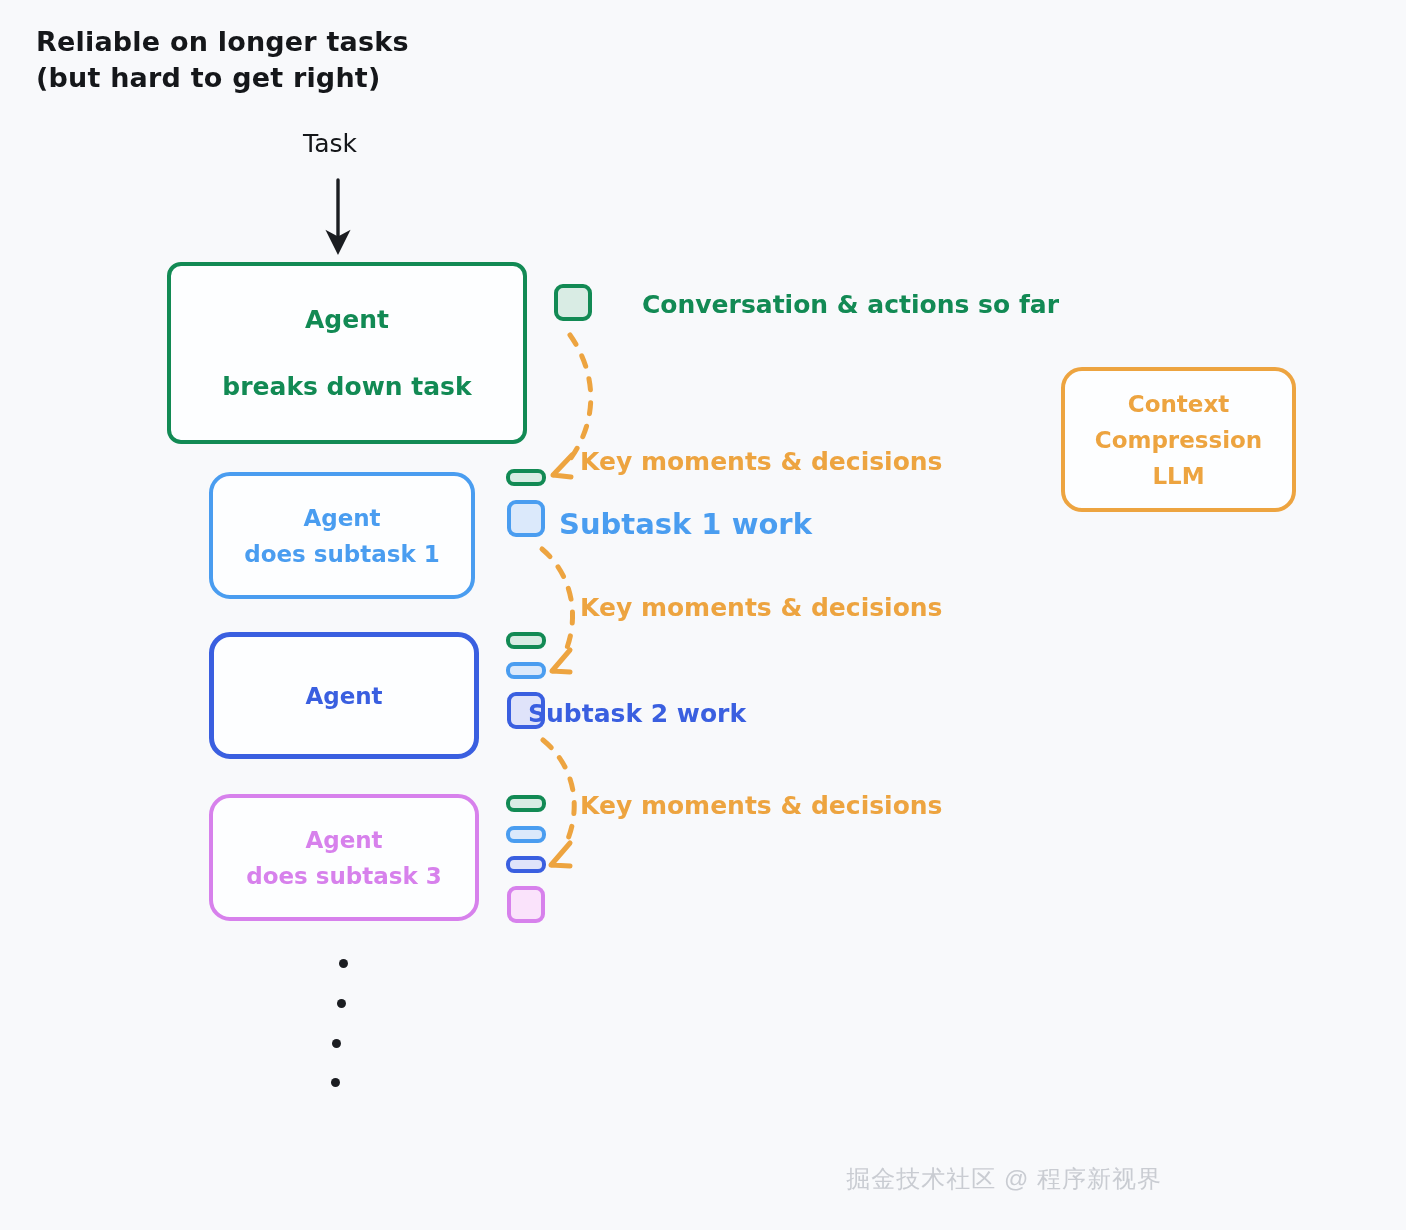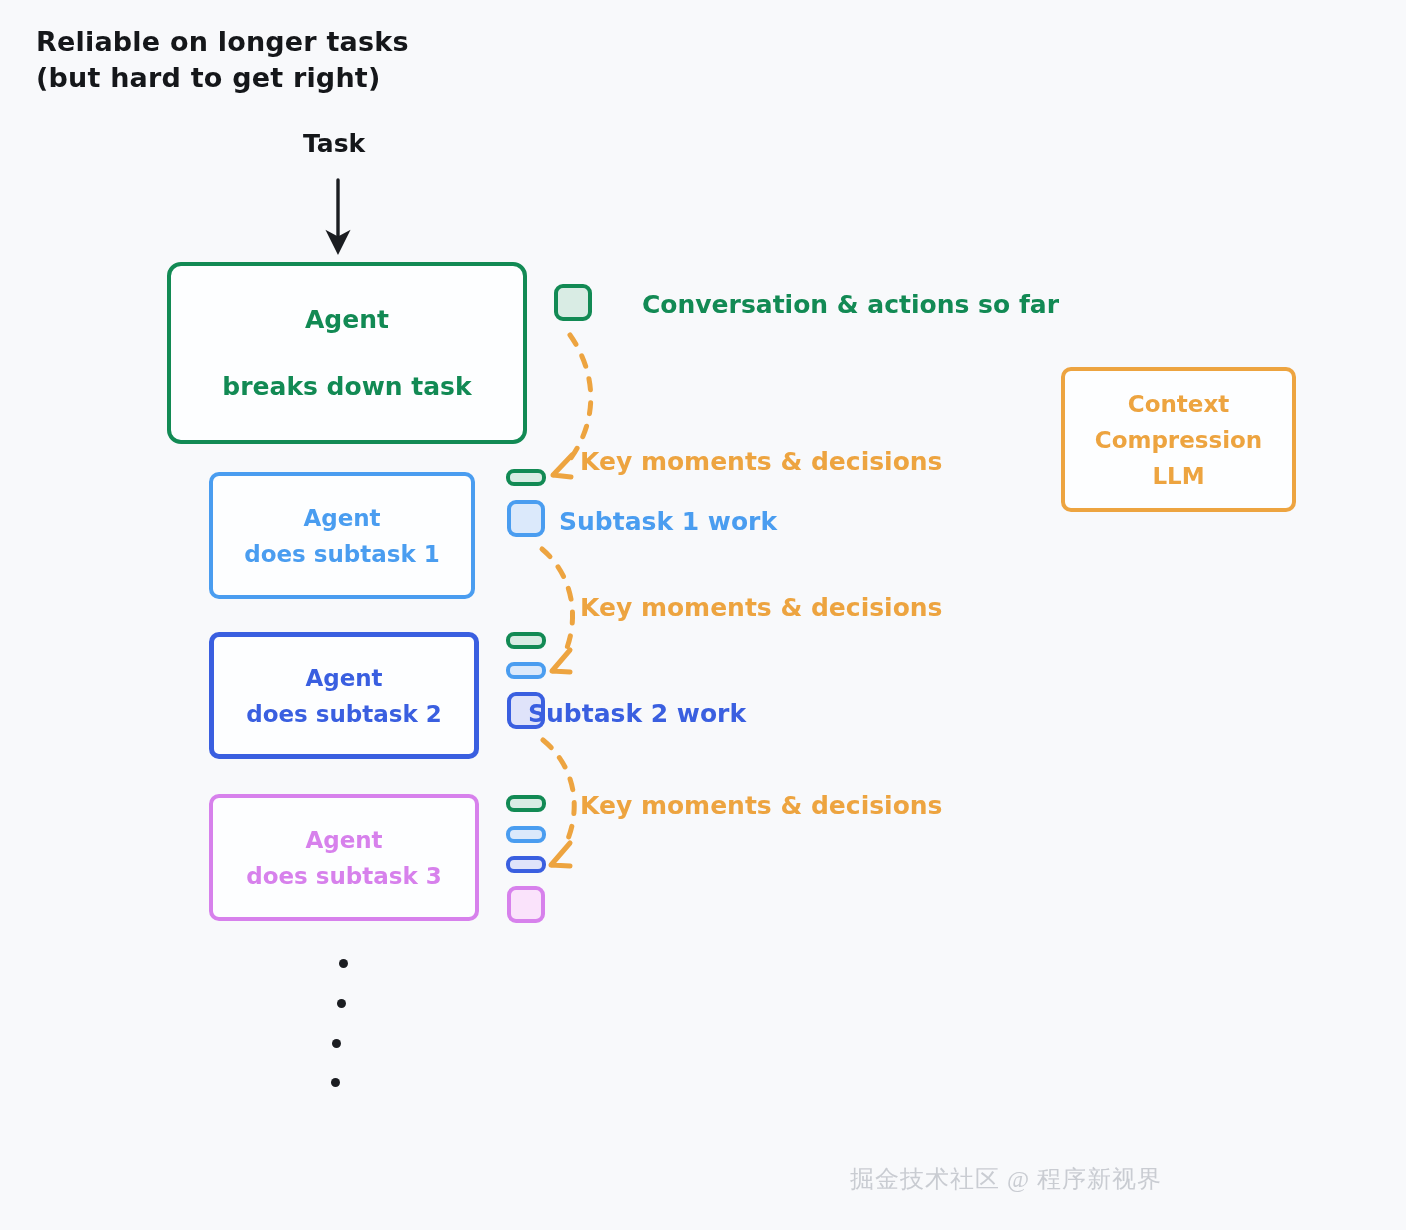--- a/index.html
+++ b/index.html
@@ -17,29 +17,29 @@
     position:absolute;left:36px;top:24px;
     font-family:"DejaVu Sans","Liberation Sans",sans-serif;
     font-weight:700;font-size:27px;line-height:36px;
     color:#15171a;letter-spacing:.2px;
     white-space:pre-line;
   }
 
   
   .task-label{
     position:absolute;left:303px;top:129px;
-    font-weight:700;font-size:25px;color:#15171a;
+    font-weight:400;font-size:25px;color:#15171a;
   }
 
   
   .nodebox{
     position:absolute;
     background:#fdfeff;
     border-style:solid;
-    border-radius:10px;
+    border-radius:21px;
     box-sizing:border-box;
     display:flex;flex-direction:column;
     align-items:center;justify-content:center;
     text-align:center;
     font-weight:700;
   }
   .nodebox .ln{display:block;text-align:right;}
 
   #agent-main{
     left:167px;top:262px;width:360px;height:182px;
@@ -81,32 +81,32 @@
   .chip-green-bar {border-width:4px;border-color:#128a54;background:#d9ece4;}
   .chip-blue1-full{border-width:4px;border-color:#4a9df0;background:#dbe9fb;}
   .chip-blue1-bar {border-width:4px;border-color:#4a9df0;background:#dbe9fb;}
   .chip-blue2-full{border-width:4px;border-color:#3a5fe0;background:#dfe3fa;}
   .chip-blue2-bar {border-width:4px;border-color:#3a5fe0;background:#dfe3fa;}
   .chip-pink-full {border-width:4px;border-color:#d781ec;background:#fae3fb;}
 
   
   .caption{position:absolute;font-weight:700;white-space:nowrap;}
   .cap-green {color:#128a54;font-size:25px;}
-  .cap-blue1 {color:#4a9df0;font-size:25px;text-align:right;}
+  .cap-blue1 {color:#4a9df0;font-size:29px;text-align:right;}
   .cap-blue2 {color:#3a5fe0;font-size:25px;}
   .cap-orange{color:#eda440;font-size:25px;text-align:right;}
 
   
   .dot{position:absolute;width:9px;height:9px;border-radius:50%;background:#1b1d21;}
 
   
   .watermark{
     position:absolute;right:24px;top:1163px;
     font-size:24px;color:#c9ccd2;letter-spacing:1px;
-    font-family:Liberation Serif, serif;
+    font-family:Liberation Sans, sans-serif;
   }
 
   svg.overlay{position:absolute;left:0;top:0;width:1406px;height:1230px;pointer-events:none;}
 </style>
 </head>
 <body>
 
 <div class="stage">
 
   <div class="title">Reliable on longer tasks
@@ -119,21 +119,20 @@
     <span class="ln">breaks down task</span>
   </div>
 
   <div class="nodebox" id="agent-sub1">
     <span class="ln">Agent</span>
     <span class="ln">does subtask 1</span>
   </div>
 
   <div class="nodebox" id="agent-sub2">
     <span class="ln">Agent</span>
-    <span class="ln">does subtask 2</span>
   </div>
 
   <div class="nodebox" id="agent-sub3">
     <span class="ln">Agent</span>
     <span class="ln">does subtask 3</span>
   </div>
 
   <div class="nodebox" id="compression-llm">
     <span class="ln">Context</span>
     <span class="ln">Compression</span>

